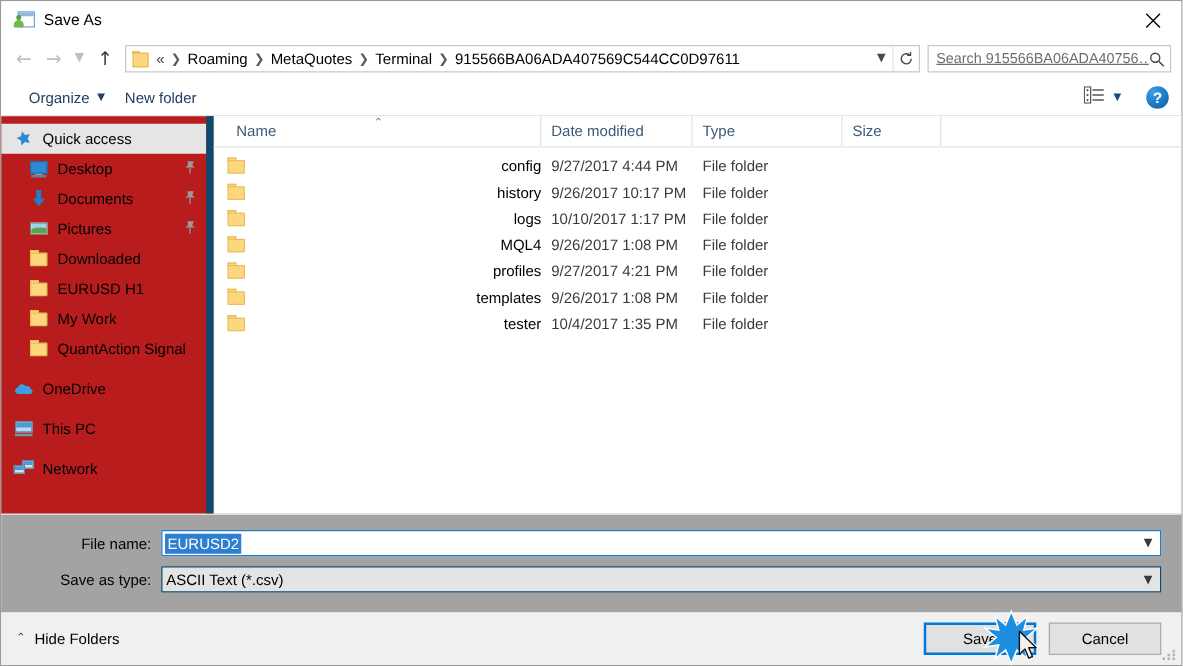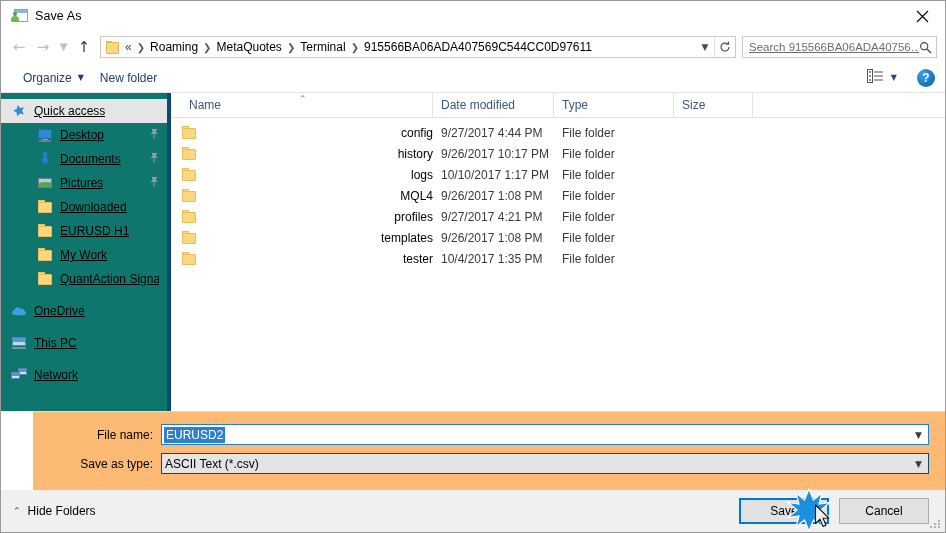--- a/index.html
+++ b/index.html
@@ -235,32 +235,31 @@
   
   .body-area {
     flex: 1 1 auto;
     display: flex;
     min-height: 0;
     background: #ffffff;
   }
   .sidebar {
     width: 170px;
     flex: none;
-    border-right: 4px solid #0c4a6e;
+    border-right: 6px solid #0c4a6e;
     padding-top: 6px;
     box-sizing: border-box;
     overflow: hidden;
-    background: #0f766e;
-    text-decoration: underline;
+    background: #b91c1c;
   }
   .nav-item {
     height: 24px;
     display: flex;
     align-items: center;
-    padding-left: 36px;
+    padding-left: 22px;
     padding-right: 8px;
     box-sizing: border-box;
     font-size: 12px;
     color: #000000;
     position: relative;
   }
   .nav-item.root { padding-left: 10px; }
   .nav-item.selected { background: #e5e5e5; }
   .nav-item .ni-icon {
     width: 16px; height: 16px;
@@ -437,25 +436,24 @@
     justify-content: space-between;
   }
   .row .r-icon { width: 16px; height: 16px; position: relative; margin-right: 8px; flex: none; }
   .row .r-date { width: 121px; padding-left: 8px; box-sizing: border-box; color: #3a3a3a; }
   .row .r-type { width: 120px; padding-left: 8px; box-sizing: border-box; color: #3a3a3a; }
   .row .r-size { width: 79px; padding-left: 8px; box-sizing: border-box; color: #3a3a3a; }
 
   
   .formarea {
     flex: none;
-    background: #fdba74;
+    background: #a3a3a3;
     border-top: 1px solid #dcdcdc;
     padding: 12px 16px 8px 16px;
     box-sizing: border-box;
-    margin-left: 32px;
   }
   .form-row {
     display: flex;
     align-items: center;
     margin-bottom: 8px;
   }
   .form-label {
     width: 112px;
     text-align: right;
     padding-right: 8px;

